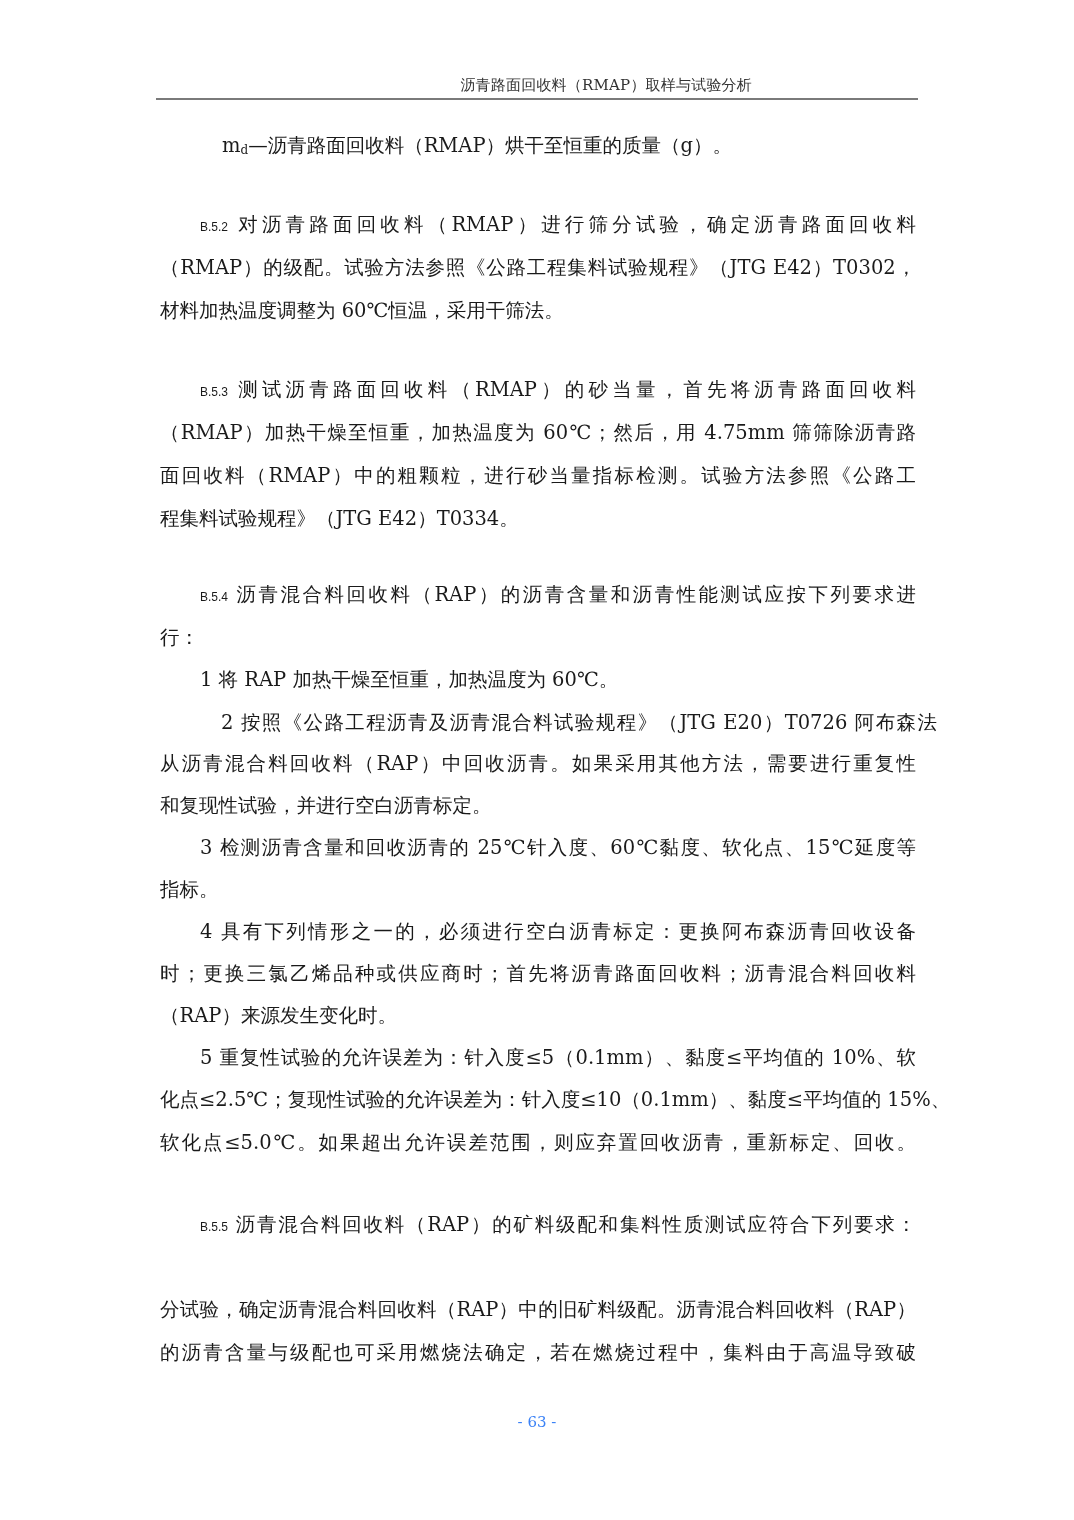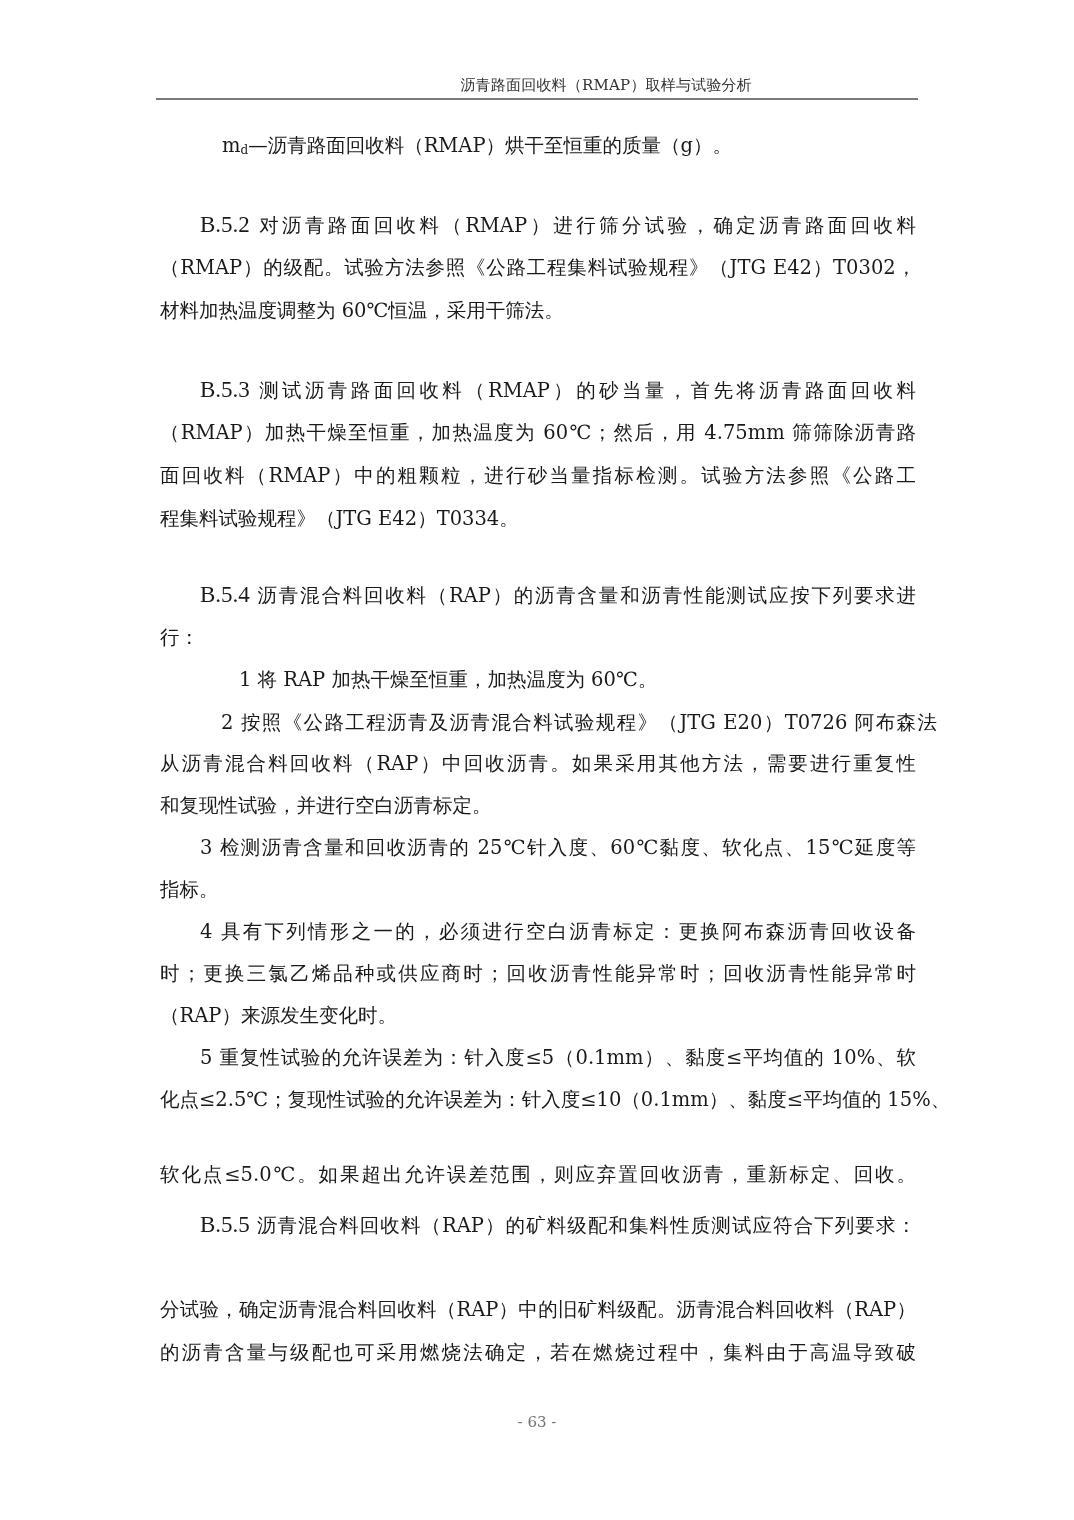--- a/index.html
+++ b/index.html
@@ -7,24 +7,24 @@
          font-family: "DejaVu Serif", "Liberation Serif", serif; color: #1a1a1a; }
   .page { position: absolute; left: 0; top: 0; width: 910px; height: 1520px; }
   .header-title { position: absolute; right: 158px; top: 76px; font-size: 15px; color: #333;
                   letter-spacing: 0.2px; white-space: nowrap; }
   .header-rule { position: absolute; left: 156px; top: 98px; width: 762px; height: 2px; background: #7a7a7a; }
   .line { position: absolute; left: 160px; width: 756px; font-size: 19.5px; line-height: 36px;
           white-space: nowrap; overflow: visible; }
   .just { text-align: justify; text-align-last: justify; }
   .indent { left: 200px; width: 716px; }
   .indent-m { left: 222px; }
-  .secno { font-family: Liberation Serif, serif; font-size: 23px; margin-right: 6px; }
+  .secno { font-family: Liberation Sans, sans-serif; font-size: 12px; margin-right: 6px; }
   .sub { font-size: 12px; vertical-align: -2px; }
   .page-number { position: absolute; left: 0; width: 1074px; top: 1413px; text-align: center;
-                 font-size: 15px; color: #737373; }
+                 font-size: 15px; color: #3b82f6; }
 </style>
 </head>
 <body>
 
 <div class="page">
 
   <div class="header-title">沥青路面回收料（RMAP）取样与试验分析</div>
   <div class="header-rule"></div>
 
   <div class="line indent-m" style="top:128px;">
@@ -42,36 +42,36 @@
   </div>
   <div class="line just" style="top:415px;">（RMAP）加热干燥至恒重，加热温度为 60℃；然后，用 4.75mm 筛筛除沥青路</div>
   <div class="line just" style="top:458px;">面回收料（RMAP）中的粗颗粒，进行砂当量指标检测。试验方法参照《公路工</div>
   <div class="line" style="top:501px;">程集料试验规程》（JTG E42）T0334。</div>
 
   <div class="line indent just" style="top:577px;">
     <span class="secno">B.5.4</span><span>沥青混合料回收料（RAP）的沥青含量和沥青性能测试应按下列要求进</span>
   </div>
   <div class="line" style="top:620px;">行：</div>
 
-  <div class="line indent" style="top:662px;margin-left:39px;">1 将 RAP 加热干燥至恒重，加热温度为 60℃。</div>
+  <div class="line indent" style="top:662px;">1 将 RAP 加热干燥至恒重，加热温度为 60℃。</div>
 
   <div class="line indent just" style="top:705px;margin-left:21px;">2  按照《公路工程沥青及沥青混合料试验规程》（JTG E20）T0726 阿布森法</div>
   <div class="line just" style="top:746px;">从沥青混合料回收料（RAP）中回收沥青。如果采用其他方法，需要进行重复性</div>
   <div class="line" style="top:788px;">和复现性试验，并进行空白沥青标定。</div>
 
   <div class="line indent just" style="top:830px;">3  检测沥青含量和回收沥青的 25℃针入度、60℃黏度、软化点、15℃延度等</div>
   <div class="line" style="top:872px;">指标。</div>
 
   <div class="line indent just" style="top:914px;">4  具有下列情形之一的，必须进行空白沥青标定：更换阿布森沥青回收设备</div>
-  <div class="line just" style="top:956px;">时；更换三氯乙烯品种或供应商时；回收沥青性能异常时；回收沥青性能异常时</div>
+  <div class="line just" style="top:956px;">时；更换三氯乙烯品种或供应商时；首先将沥青路面回收料；沥青混合料回收料</div>
   <div class="line" style="top:998px;">（RAP）来源发生变化时。</div>
 
   <div class="line indent just" style="top:1040px;">5 重复性试验的允许误差为：针入度≤5（0.1mm）、黏度≤平均值的 10%、软</div>
   <div class="line just" style="top:1082px;">化点≤2.5℃；复现性试验的允许误差为：针入度≤10（0.1mm）、黏度≤平均值的 15%、</div>
-  <div class="line just" style="top:1125px;margin-top:32px;">软化点≤5.0℃。如果超出允许误差范围，则应弃置回收沥青，重新标定、回收。</div>
+  <div class="line just" style="top:1125px;">软化点≤5.0℃。如果超出允许误差范围，则应弃置回收沥青，重新标定、回收。</div>
 
   <div class="line indent just" style="top:1207px;">
     <span class="secno">B.5.5</span><span>沥青混合料回收料（RAP）的矿料级配和集料性质测试应符合下列要求：</span>
   </div>
   <div class="line just" style="top:1335px;">的沥青含量与级配也可采用燃烧法确定，若在燃烧过程中，集料由于高温导致破</div>
   <div class="line just" style="top:1292px;">分试验，确定沥青混合料回收料（RAP）中的旧矿料级配。沥青混合料回收料（RAP）</div>
 
   <div class="page-number">- 63 -</div>
 </div>
 

